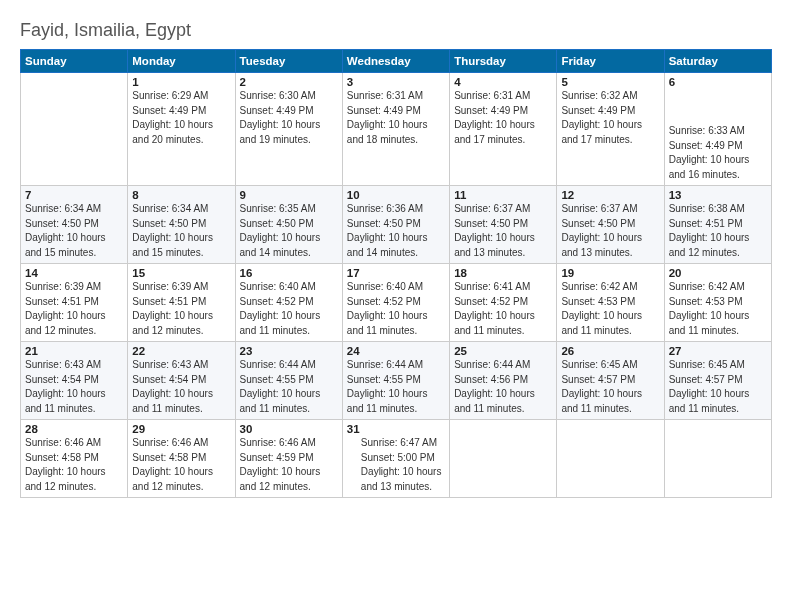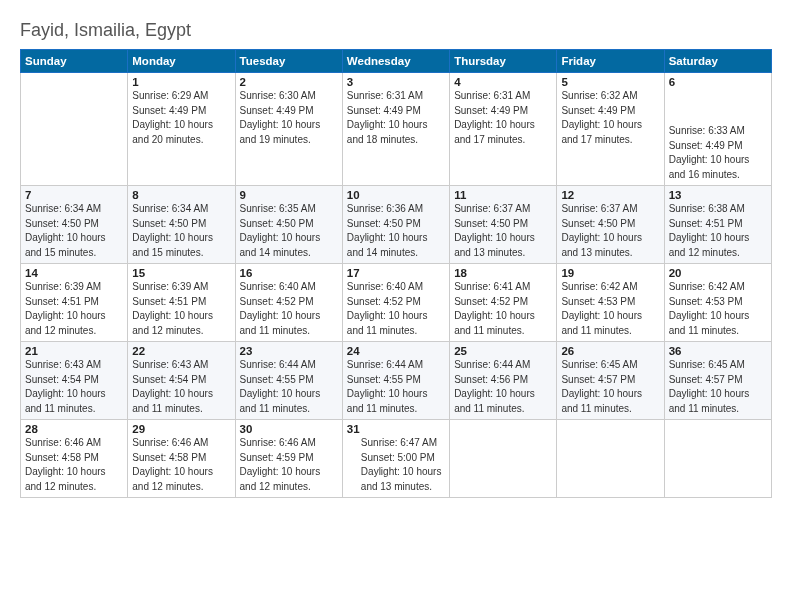--- a/index.html
+++ b/index.html
@@ -302,21 +302,21 @@
 and 11 minutes.</div>
           </td>
           <td>
             <div class="day-number">26</div>
             <div class="day-info" style="white-space: pre-line;">Sunrise: 6:45 AM
 Sunset: 4:57 PM
 Daylight: 10 hours
 and 11 minutes.</div>
           </td>
           <td>
-            <div class="day-number">36</div>
+            <div class="day-number">27</div>
             <div class="day-info" style="white-space: pre-line;">Sunrise: 6:45 AM
 Sunset: 4:57 PM
 Daylight: 10 hours
 and 11 minutes.</div>
           </td>
         </tr>
         <tr>
           <td>
             <div class="day-number">28</div>
             <div class="day-info" style="white-space: pre-line;">Sunrise: 6:46 AM

